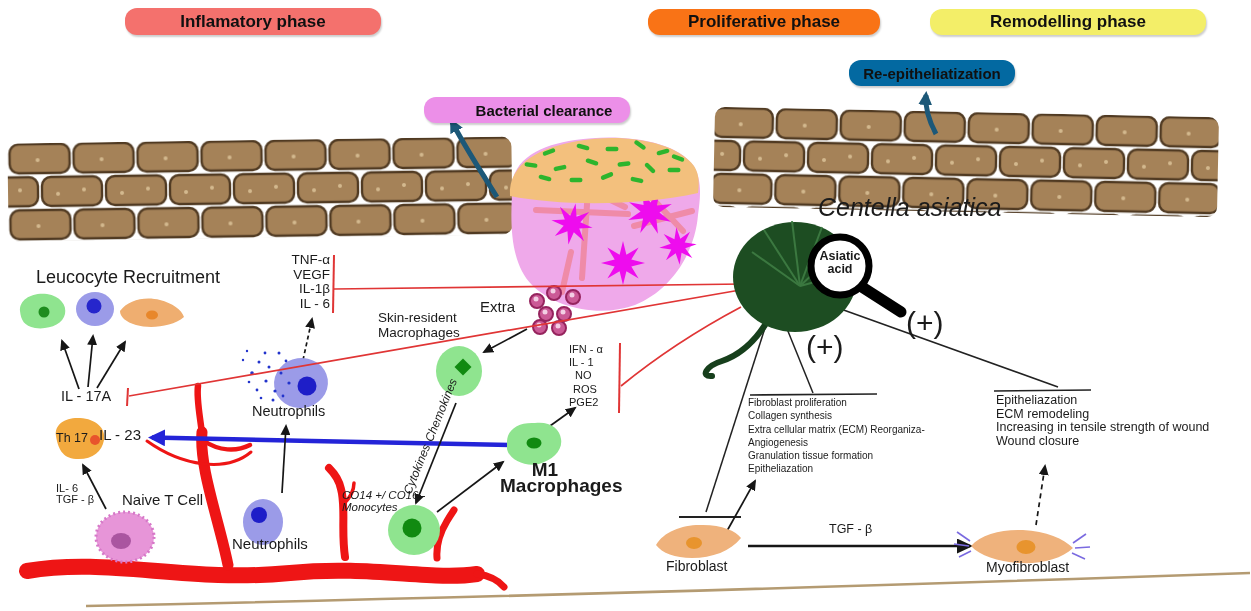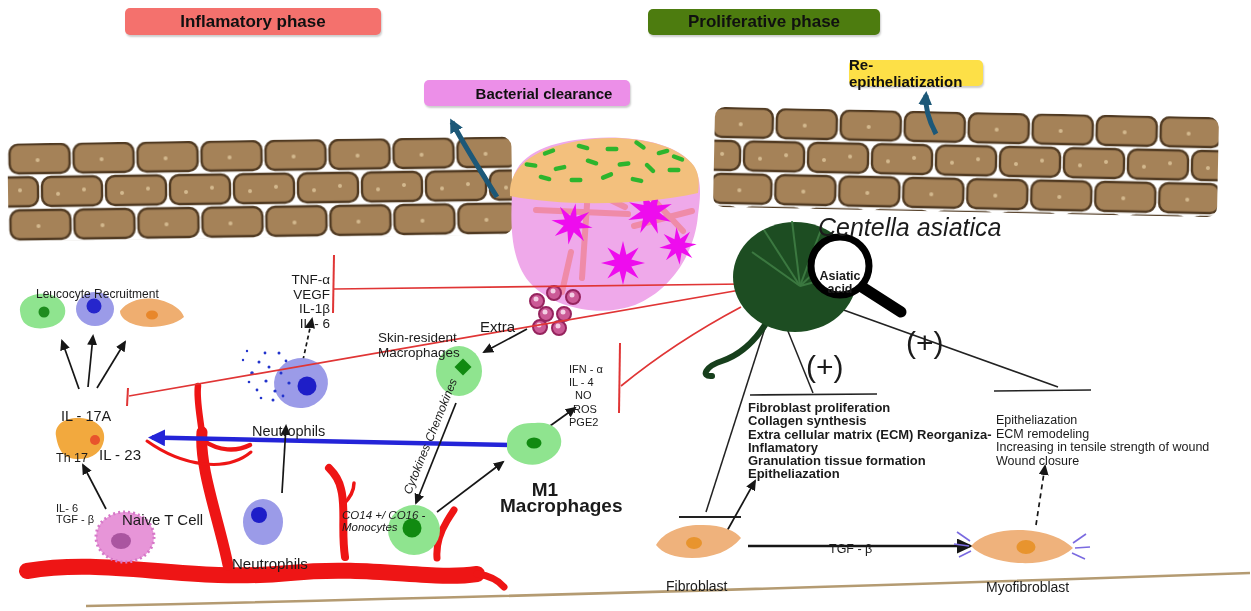--- a/index.html
+++ b/index.html
@@ -1,37 +1,37 @@
 <!DOCTYPE html>
 <html><head>
 <meta charset="utf-8">
 <style>
   html,body{margin:0;padding:0;background:#fff;}
   .stage{position:relative;width:1251px;height:611px;background:#fff;overflow:hidden;
          font-family:"Liberation Sans",sans-serif;color:#1b1b1b;}
   .stage svg{position:absolute;left:0;top:0;}
-  .lbl{position:absolute;white-space:nowrap;color:#1b1b1b;font-size:13px;line-height:1.08;margin-top:20px;}
-  .pill{position:absolute;border-radius:5px;display:flex;align-items:center;justify-content:center;
+  .lbl{position:absolute;white-space:nowrap;color:#1b1b1b;font-size:13px;line-height:1.08;}
+  .pill{position:absolute;border-radius:12px;display:flex;align-items:center;justify-content:center;
         font-weight:bold;font-size:17px;color:#101010;box-shadow:1px 2px 2px rgba(0,0,0,.2);}
   .badge{font-size:15px;}
   .phase-inflammatory{left:125px;top:8px;width:256px;height:27px;background:#f4716d;}
-  .phase-proliferative{left:648px;top:9px;width:232px;height:26px;background:#4d7c0f;}
+  .phase-proliferative{left:648px;top:9px;width:232px;height:26px;background:#f97316;}
   .phase-remodelling{left:930px;top:9px;width:276px;height:26px;background:#f3ee68;}
-  .badge-bacterial{left:424px;top:80px;width:172px;height:26px;background:#ec8fe8;padding-left:34px;}
-  .badge-reepi{left:849px;top:60px;width:134px;height:26px;background:#fde047;}
+  .badge-bacterial{left:424px;top:97px;width:172px;height:26px;background:#ec8fe8;padding-left:34px;}
+  .badge-reepi{left:849px;top:60px;width:166px;height:26px;background:#0369a1;}
   .centella{left:818px;top:194px;font-size:25px;font-style:italic;}
   .magtext{left:812px;top:250px;width:56px;text-align:center;font-weight:bold;font-size:12.5px;line-height:13px;}
   .plus{font-size:30px;}
   .plus-left{left:806px;top:331px;}
   .plus-right{left:906px;top:307px;}
   .list{position:absolute;}
   .list div{white-space:nowrap;}
   .tnf{left:252px;top:253px;width:78px;text-align:right;font-size:13.5px;line-height:14.6px;}
   .ifn{left:569px;top:343px;font-size:11px;line-height:13.2px;}
-  .fx1{left:748px;top:381px;font-size:13px;line-height:13.3px;font-weight:bold;}
+  .fx1{left:748px;top:396px;font-size:10px;line-height:13.3px;}
   .fx2{left:996px;top:394px;font-size:12.5px;line-height:13.5px;}
   .m1blk{left:500px;top:462px;width:90px;text-align:center;font-size:19px;line-height:16px;font-weight:bold;}
   .monoblk{left:342px;top:490px;font-size:11.5px;line-height:11.5px;font-style:italic;}
   .il6blk{left:56px;top:483px;font-size:11px;line-height:10.5px;}
   .rotlbl{position:absolute;font-style:italic;font-size:12px;white-space:nowrap;
           transform:translate(-50%,-50%) rotate(-68deg);}
 </style>
 </head>
 <body>
 
@@ -293,37 +293,40 @@
     <circle cx="840" cy="266" r="29" fill="#fff" stroke="#000" stroke-width="7"></circle>
   </g>
 </svg>
 
 <div class="pill phase-inflammatory">
       <span>Inflamatory phase</span>
     </div>
 <div class="pill phase-proliferative">
       <span>Proliferative phase</span>
     </div>
+<div class="pill phase-remodelling">
+      <span>Remodelling phase</span>
+    </div>
 
 <div class="pill badge badge-bacterial">
       <span>Bacterial clearance</span>
     </div>
 <div class="pill badge badge-reepi">
       <span>Re-epitheliatization</span>
     </div>
 
 <div class="lbl centella">Centella asiatica</div>
 <div class="lbl magtext">
   <div>Asiatic</div>
   <div>acid</div>
 </div>
 <div class="lbl plus plus-left">(+)</div>
 <div class="lbl plus plus-right">(+)</div>
 
-<div class="lbl" style="left:36px;top:268px;font-size:12px;">Leucocyte Recruitment</div>
+<div class="lbl" style="left:36px;top:268px;font-size:18px;">Leucocyte Recruitment</div>
 <div class="lbl" style="left:61px;top:389px;font-size:14.5px;">IL - 17A</div>
 <div class="lbl" style="left:56px;top:432px;font-size:12.5px;">Th 17</div>
 <div class="lbl" style="left:99px;top:427px;font-size:15px;">IL - 23</div>
 <div class="lbl list il6blk">
   <div>IL- 6</div>
   <div>TGF - β</div>
 </div>
 <div class="lbl" style="left:122px;top:492px;font-size:15px;">Naive T Cell</div>
 <div class="lbl" style="left:252px;top:404px;font-size:14.5px;">Neutrophils</div>
 <div class="lbl" style="left:232px;top:536px;font-size:15px;">Neutrophils</div>
@@ -336,21 +339,21 @@
 </div>
 
 <div class="lbl" style="left:378px;top:311px;font-size:13.5px;line-height:14.5px;">
   <div>Skin-resident</div>
   <div>Macrophages</div>
 </div>
 <div class="lbl" style="left:480px;top:299px;font-size:15px;">Extra</div>
 
 <div class="lbl list ifn">
   <div>IFN - α</div>
-  <div>IL - 4</div>
+  <div>IL - 1</div>
   <div style="padding-left:6px;">NO</div>
   <div style="padding-left:4px;">ROS</div>
   <div>PGE2</div>
 </div>
 
 <div class="lbl list m1blk">
   <div>M1</div>
   <div>Macrophages</div>
 </div>
 
@@ -359,21 +362,21 @@
 
 <div class="lbl list monoblk">
   <div>CO14 +/ CO16 -</div>
   <div>Monocytes</div>
 </div>
 
 <div class="lbl list fx1">
   <div>Fibroblast proliferation</div>
   <div>Collagen synthesis</div>
   <div>Extra cellular matrix (ECM) Reorganiza-</div>
-  <div>Inflamatory</div>
+  <div>Angiogenesis</div>
   <div>Granulation tissue formation</div>
   <div>Epitheliazation</div>
 </div>
 
 <div class="lbl list fx2">
   <div>Epitheliazation</div>
   <div>ECM remodeling</div>
   <div>Increasing in tensile strength of wound</div>
   <div>Wound closure</div>
 </div>

